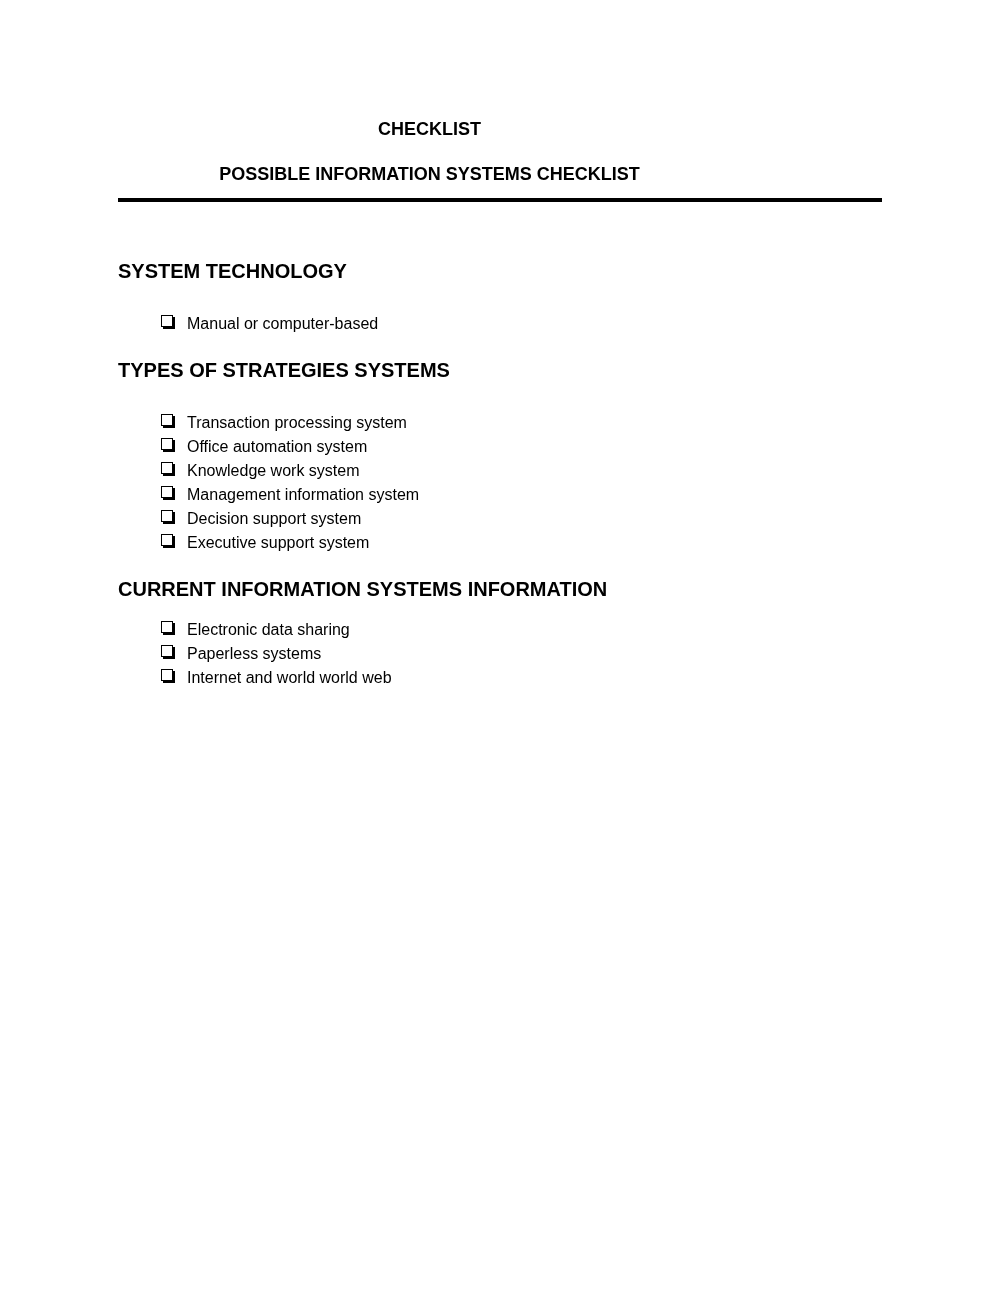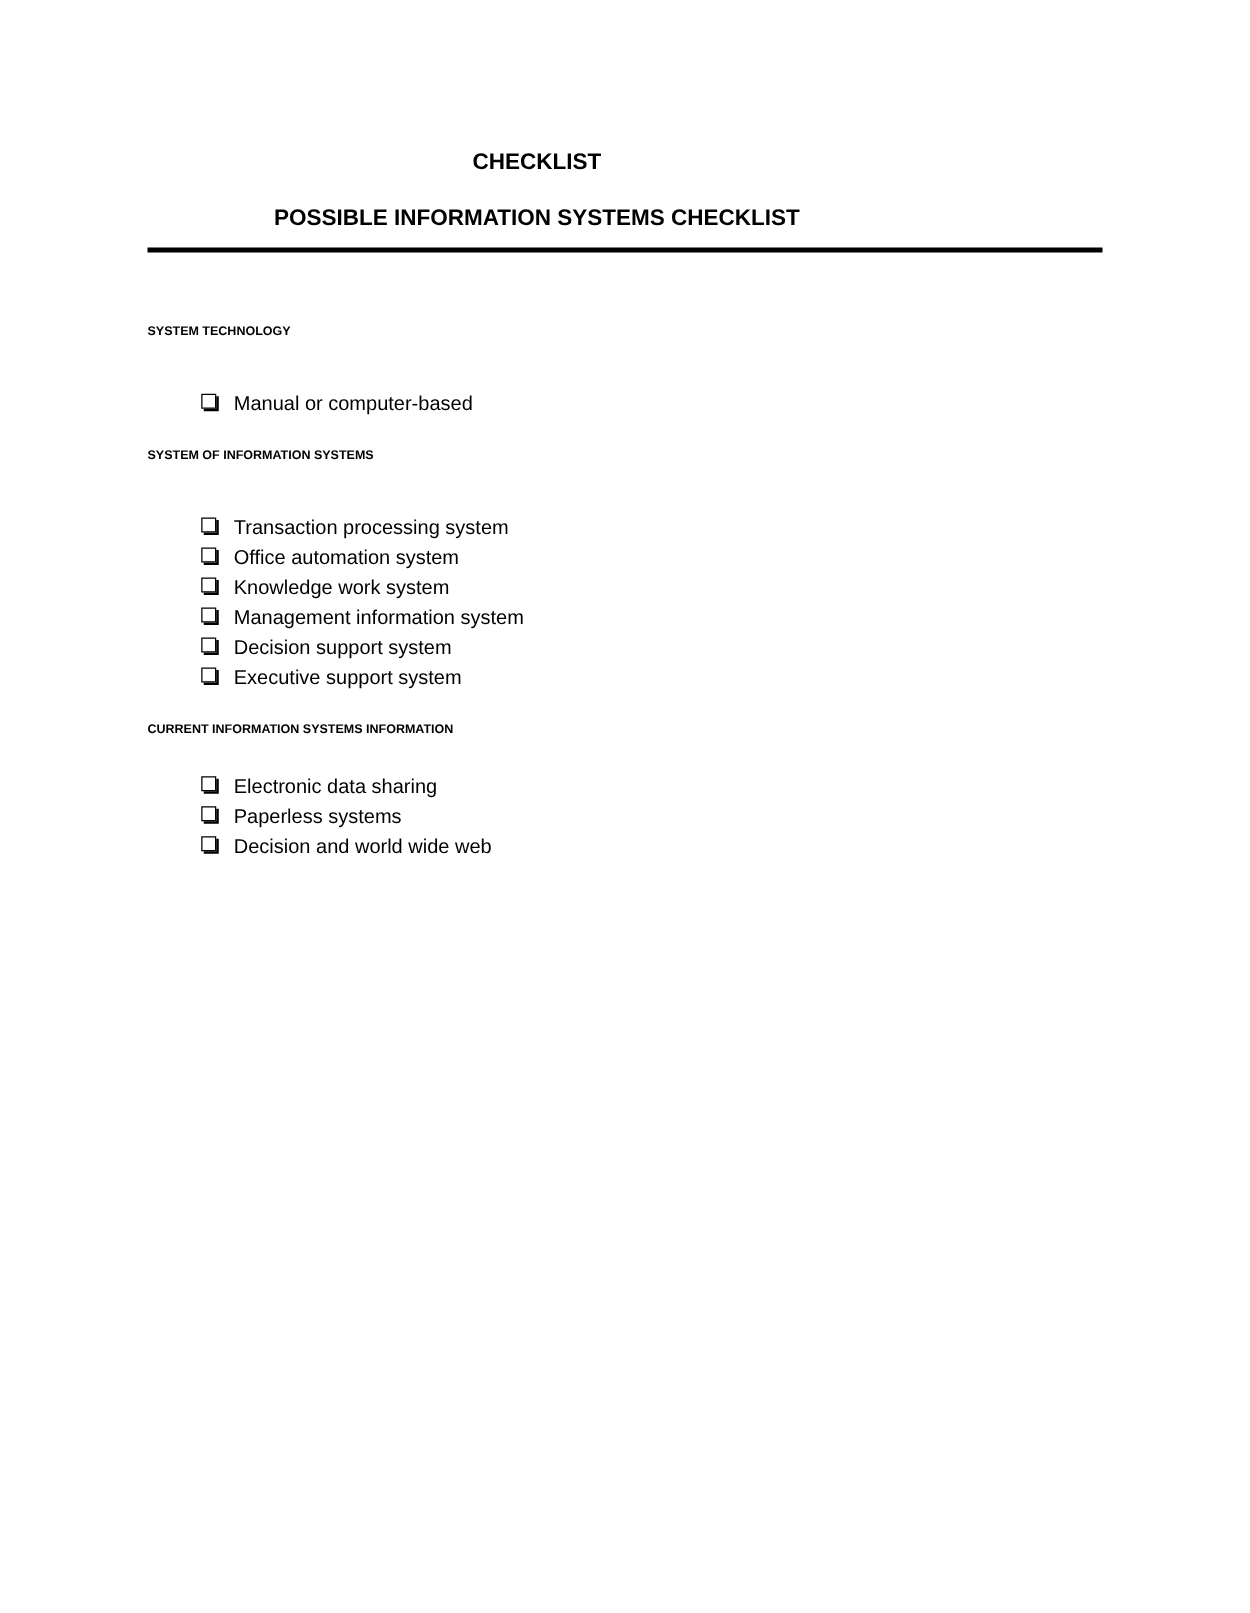--- a/index.html
+++ b/index.html
@@ -29,21 +29,21 @@
       left: 118px;
       top: 198px;
       width: 764px;
       height: 4px;
       background: #000;
     }
     .section-heading {
       position: absolute;
       left: 118px;
       font-weight: bold;
-      font-size: 10px;
+      font-size: 20px;
     }
     .checklist {
       position: absolute;
       left: 149px;
       margin: 12px;
       padding: 0;
       list-style: none;
     }
     .checklist li {
       height: 24px;
@@ -72,21 +72,21 @@
 <div class="rule"></div>
 
 <div class="section-heading" style="top:260px;">SYSTEM TECHNOLOGY</div>
 <ul class="checklist" style="top:300px;">
   <li>
     <span class="checkbox"></span>
     <span>Manual or computer-based</span>
   </li>
 </ul>
 
-<div class="section-heading" style="top:359px;">SYSTEM OF INFORMATION SYSTEMS</div>
+<div class="section-heading" style="top:359px;">TYPES OF STRATEGIES SYSTEMS</div>
 <ul class="checklist" style="top:399px;">
   <li>
     <span class="checkbox"></span>
     <span>Transaction processing system</span>
   </li>
   <li>
     <span class="checkbox"></span>
     <span>Office automation system</span>
   </li>
   <li>
@@ -112,15 +112,15 @@
   <li>
     <span class="checkbox"></span>
     <span>Electronic data sharing</span>
   </li>
   <li>
     <span class="checkbox"></span>
     <span>Paperless systems</span>
   </li>
   <li>
     <span class="checkbox"></span>
-    <span>Decision and world wide web</span>
+    <span>Internet and world world web</span>
   </li>
 </ul>
 
 </body></html>

